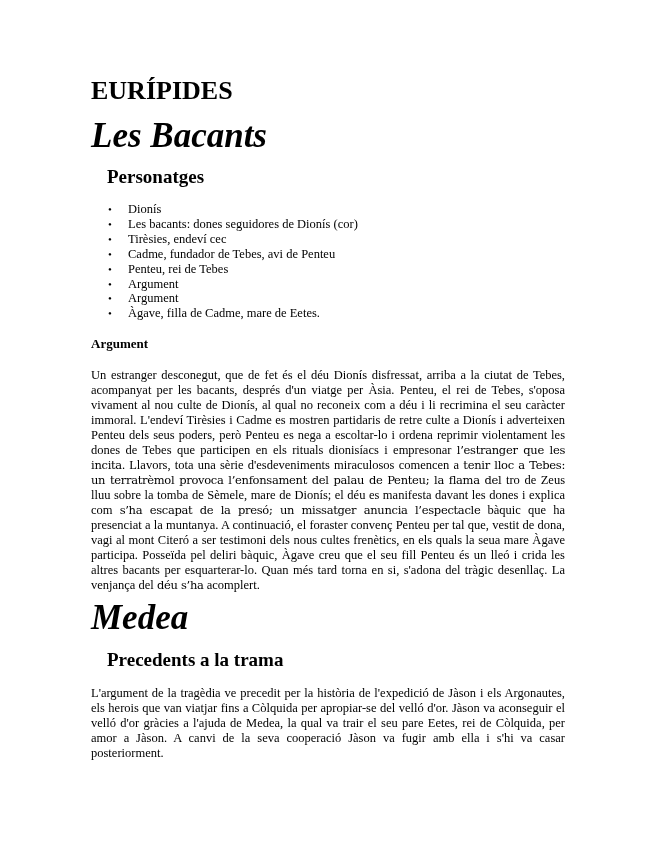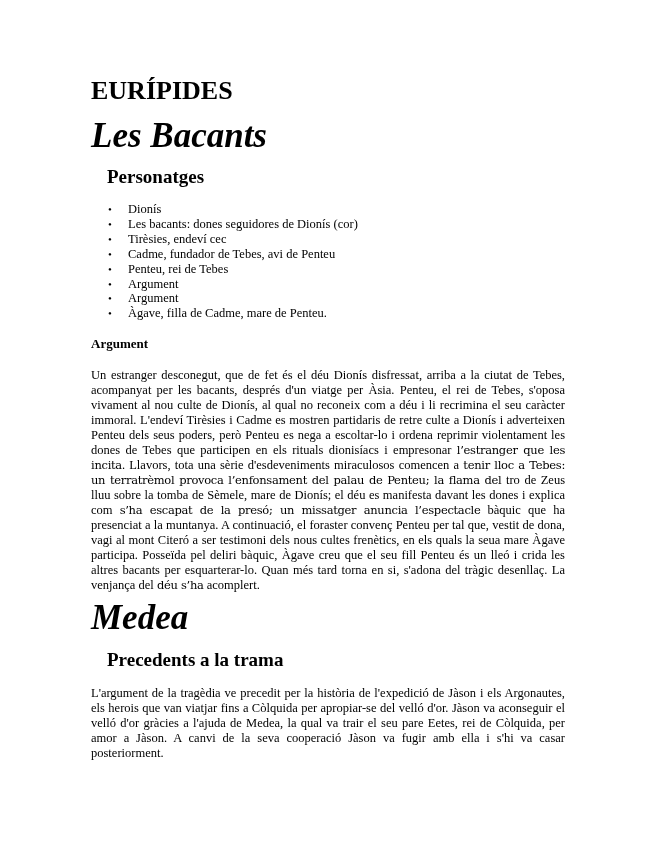--- a/index.html
+++ b/index.html
@@ -110,21 +110,21 @@
   <div class="h2 personatges">Personatges</div>
 
   <ul class="characters">
     <li><span class="bullet">•</span><span>Dionís</span></li>
     <li><span class="bullet">•</span><span>Les bacants: dones seguidores de Dionís (cor)</span></li>
     <li><span class="bullet">•</span><span>Tirèsies, endeví cec</span></li>
     <li><span class="bullet">•</span><span>Cadme, fundador de Tebes, avi de Penteu</span></li>
     <li><span class="bullet">•</span><span>Penteu, rei de Tebes</span></li>
     <li><span class="bullet">•</span><span>Argument</span></li>
     <li><span class="bullet">•</span><span>Argument</span></li>
-    <li><span class="bullet">•</span><span>Àgave, filla de Cadme, mare de Penteu.</span></li>
+    <li><span class="bullet">•</span><span>Àgave, filla de Cadme, mare de Eetes.</span></li>
   </ul>
 
   <div class="h3">Argument</div>
 
   <p class="para argument"><span>Un estranger desconegut, que de fet és el déu Dionís disfressat, arriba a la ciutat de Tebes, acompanyat per les bacants, després d'un viatge per Àsia. Penteu, el rei de Tebes, s'oposa vivament al nou culte de Dionís, al qual no reconeix com a déu i li recrimina el seu caràcter immoral. L'endeví Tirèsies i Cadme es mostren partidaris de retre culte a Dionís i adverteixen Penteu dels seus poders, però Penteu es nega a escoltar-lo i ordena reprimir violentament les dones de Tebes que participen en els rituals dionisíacs i empresonar </span><span class="hl">l’estranger que les incita</span><span>. Llavors, tota una sèrie d'esdeveniments miraculosos comencen a </span><span class="hl">tenir lloc a Tebes: un terratrèmol provoca l’enfonsament del palau de Penteu; la flama del</span><span> tro de Zeus lluu sobre la tomba de Sèmele, mare de Dionís; el déu es manifesta davant les dones i explica com </span><span class="hl">s’ha escapat de la presó; un missatger anuncia l’espectacle</span><span> bàquic que ha presenciat a la muntanya. A continuació, el foraster convenç Penteu per tal que, vestit de dona, vagi al mont Citeró a ser testimoni dels nous cultes frenètics, en els quals la seua mare Àgave participa. Posseïda pel deliri bàquic, Àgave creu que el seu fill Penteu és un lleó i crida les altres bacants per esquarterar-lo. Quan més tard torna en si, s'adona del tràgic desenllaç. La venjança del </span><span class="hl">déu s’ha</span><span> acomplert.</span></p>
 
   <div class="play-title medea">Medea</div>
 
   <div class="h2 precedents">Precedents a la trama</div>
 

